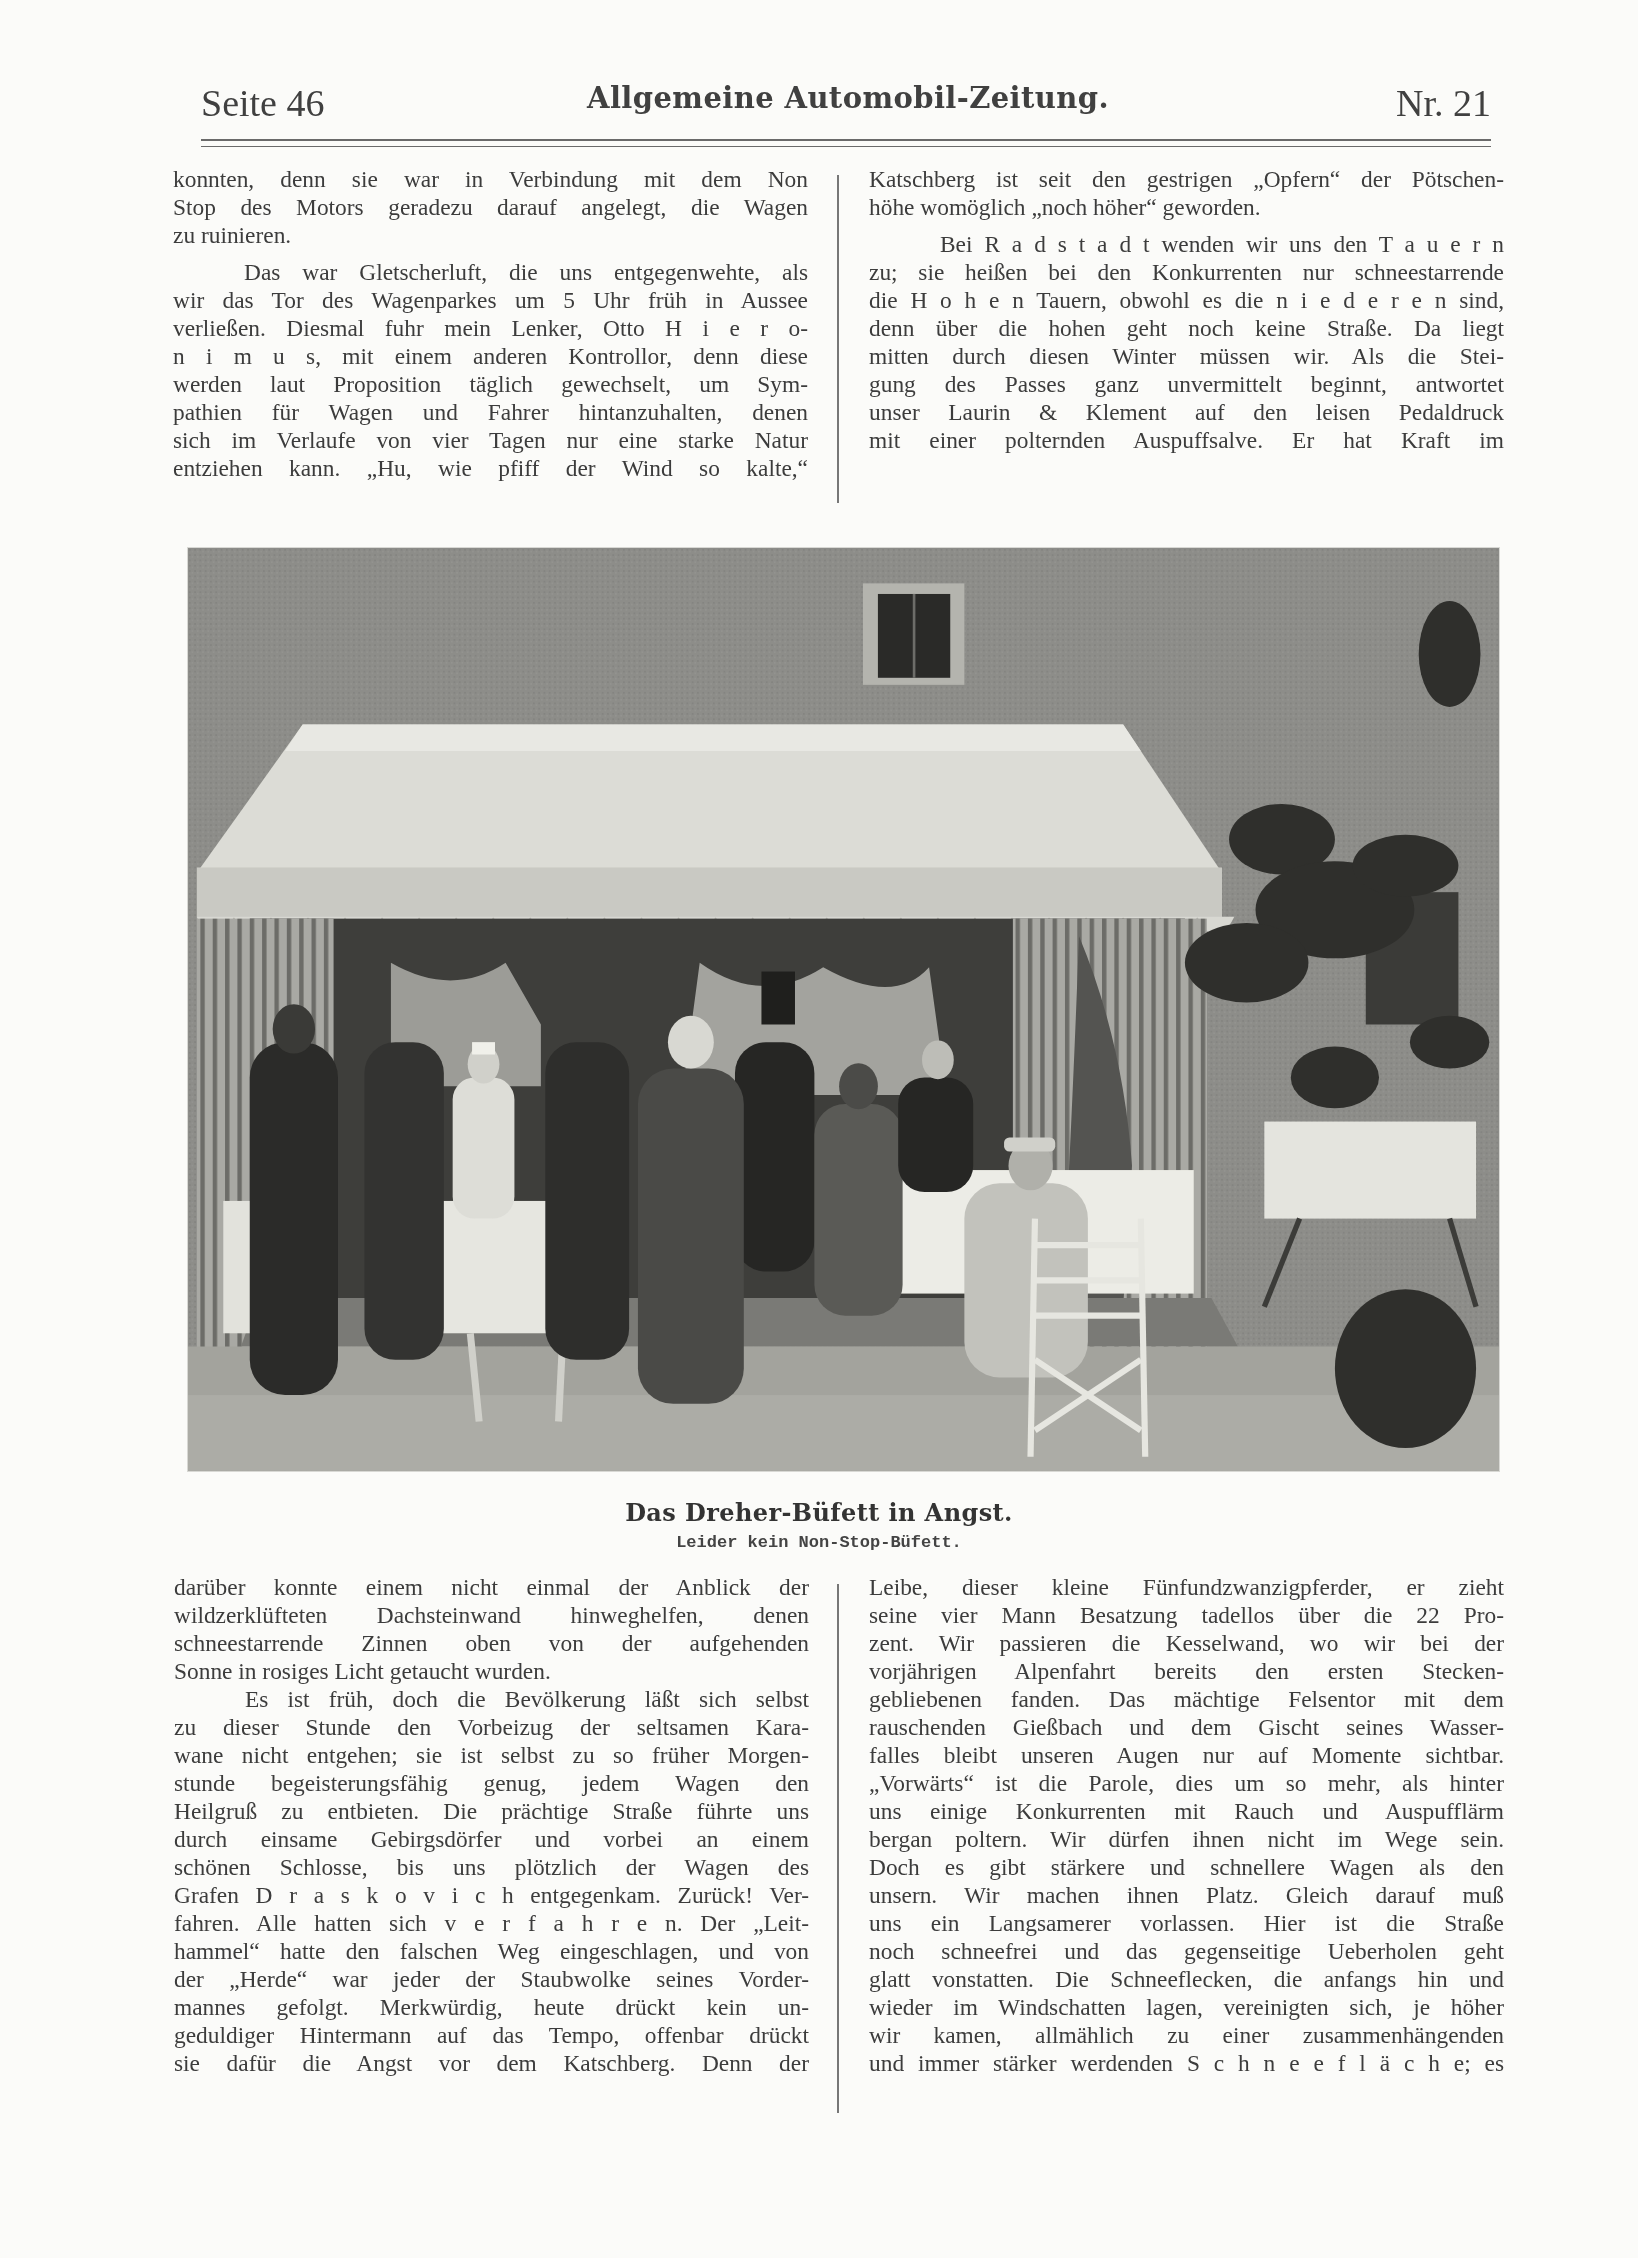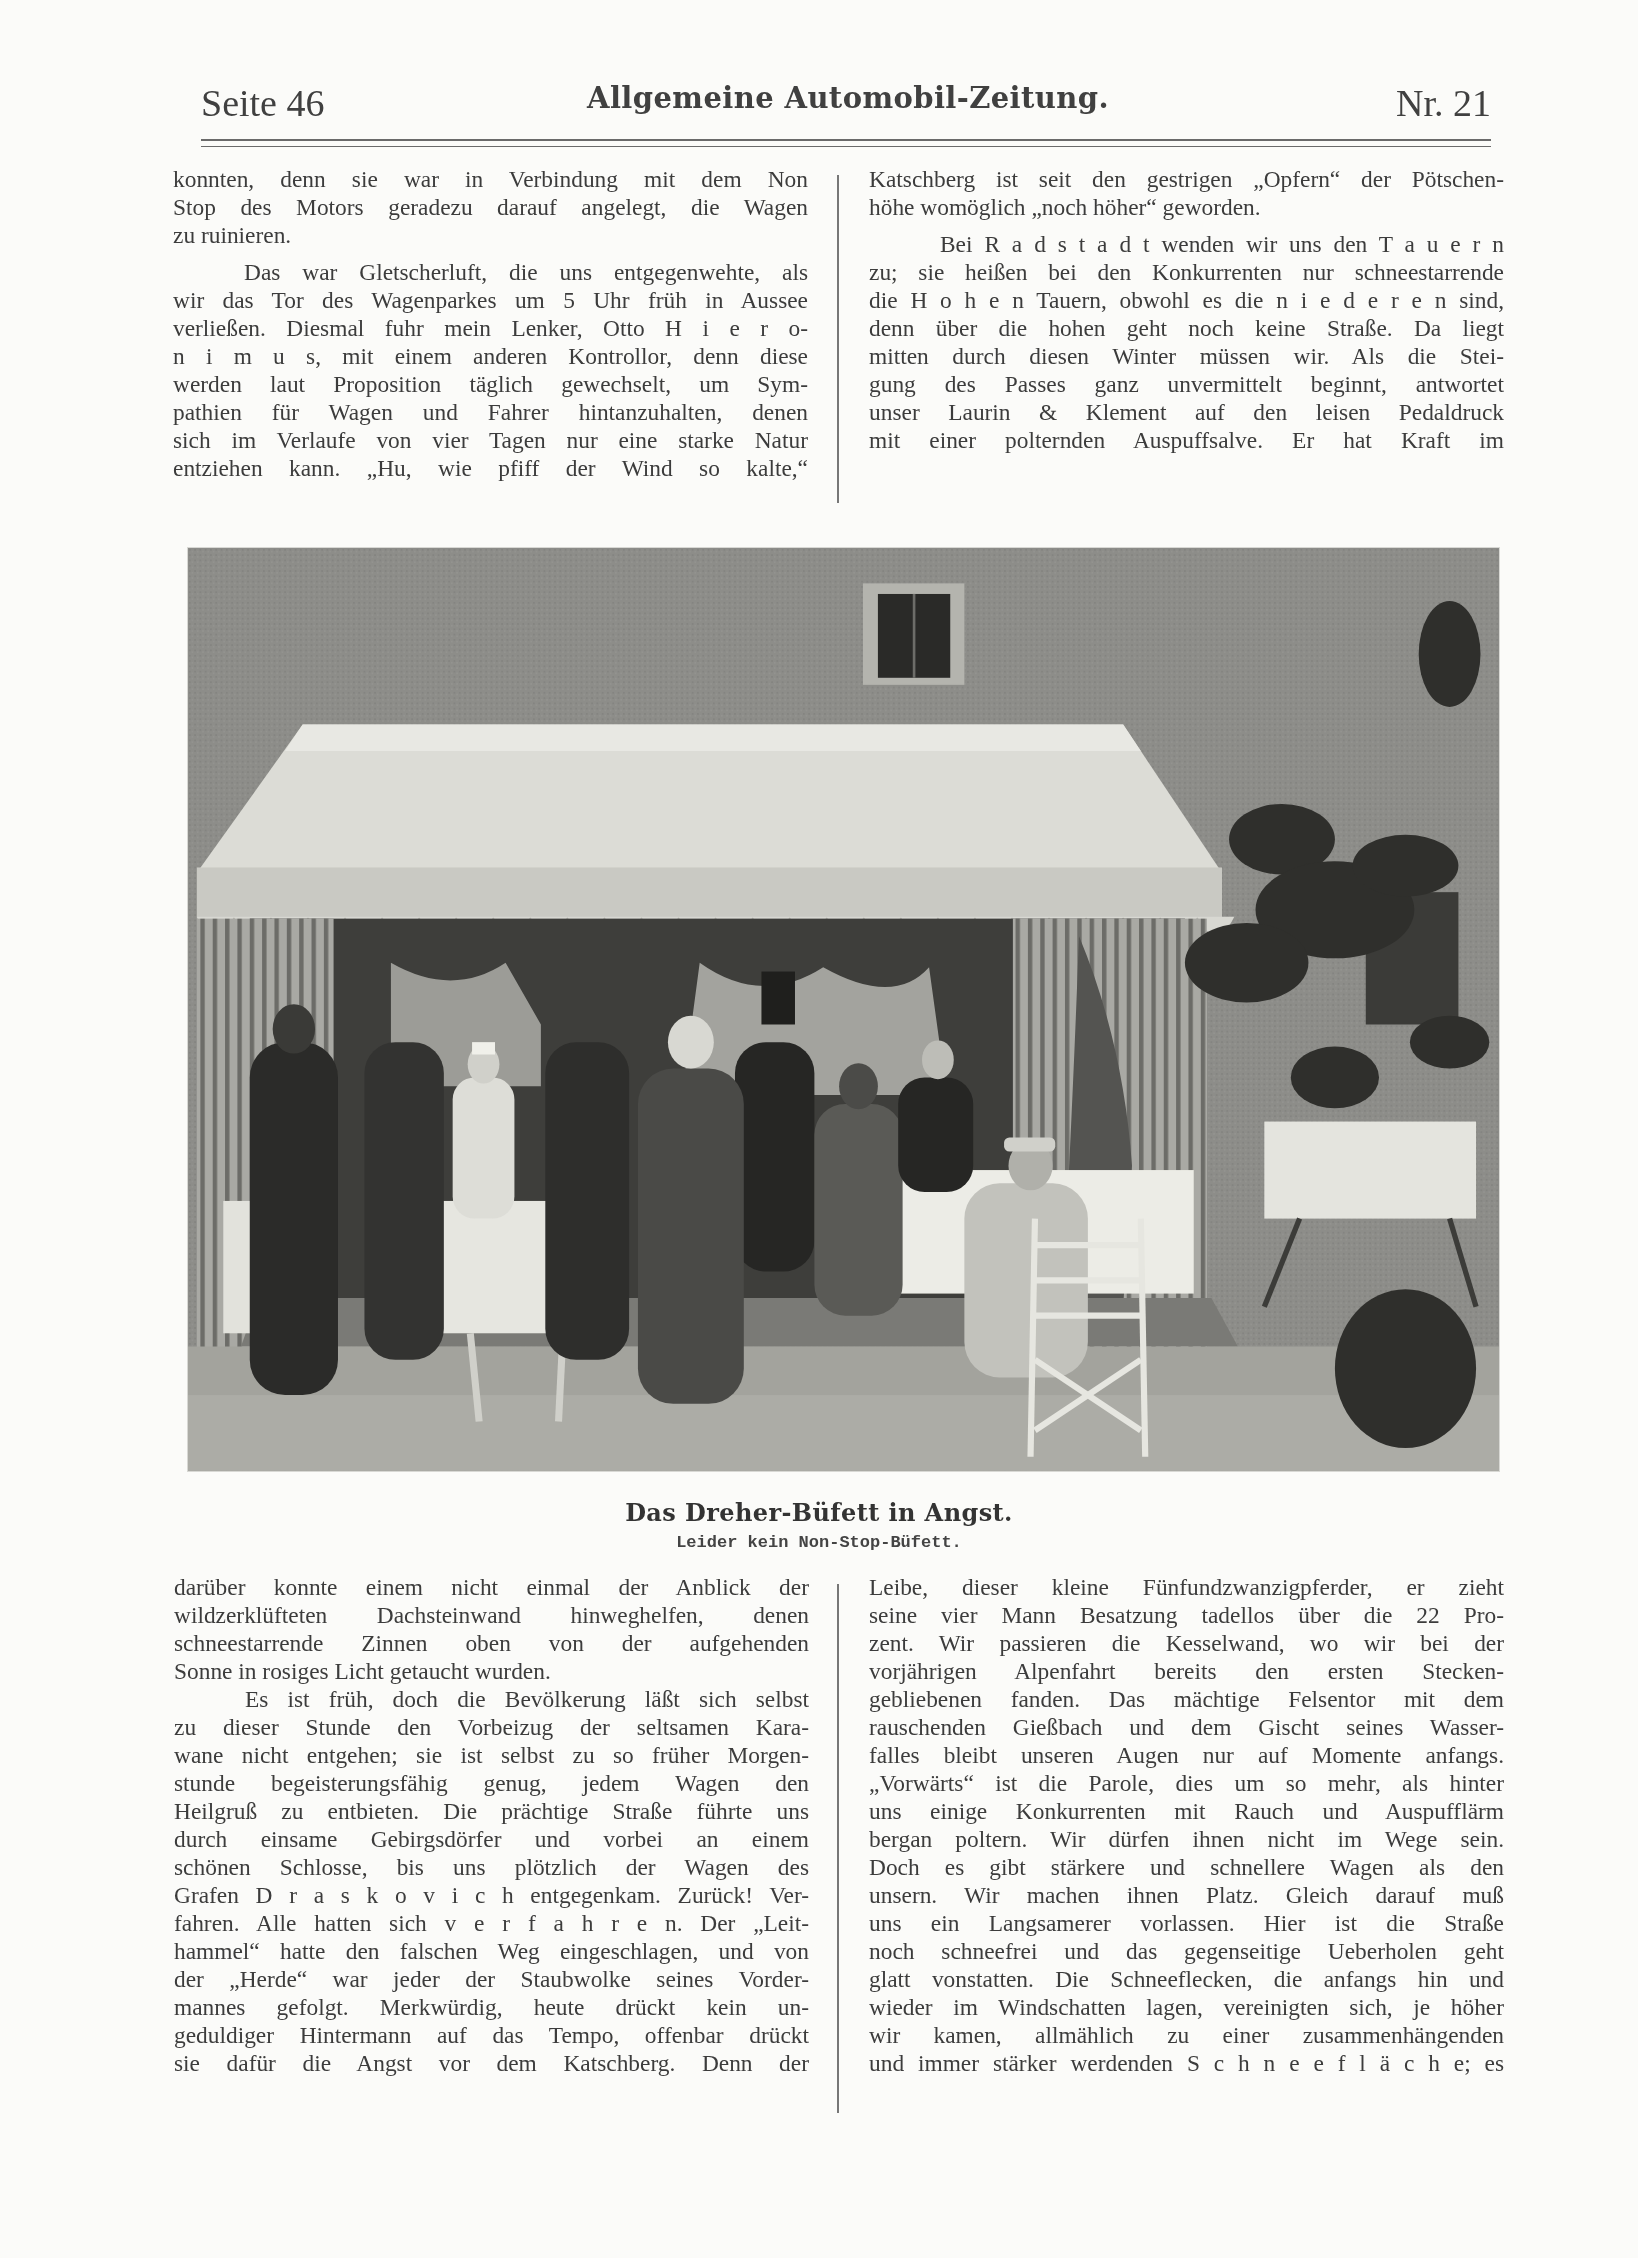--- a/index.html
+++ b/index.html
@@ -255,21 +255,21 @@
     <span class="line">sie dafür die Angst vor dem Katschberg. Denn der</span>
   </div>
 <div class="col-divider" style="left:837px; top:1584px; height:529px;"></div>
 <div class="col" style="left:869px; top:1573px;">
     <span class="line">Leibe, dieser kleine Fünfundzwanzigpferder, er zieht</span>
     <span class="line">seine vier Mann Besatzung tadellos über die 22 Pro-</span>
     <span class="line">zent. Wir passieren die Kesselwand, wo wir bei der</span>
     <span class="line">vorjährigen Alpenfahrt bereits den ersten Stecken-</span>
     <span class="line">gebliebenen fanden. Das mächtige Felsentor mit dem</span>
     <span class="line">rauschenden Gießbach und dem Gischt seines Wasser-</span>
-    <span class="line">falles bleibt unseren Augen nur auf Momente anfangs.</span>
+    <span class="line">falles bleibt unseren Augen nur auf Momente sichtbar.</span>
     <span class="line">„Vorwärts“ ist die Parole, dies um so mehr, als hinter</span>
     <span class="line">uns einige Konkurrenten mit Rauch und Auspufflärm</span>
     <span class="line">bergan poltern. Wir dürfen ihnen nicht im Wege sein.</span>
     <span class="line">Doch es gibt stärkere und schnellere Wagen als den</span>
     <span class="line">unsern. Wir machen ihnen Platz. Gleich darauf muß</span>
     <span class="line">uns ein Langsamerer vorlassen. Hier ist die Straße</span>
     <span class="line">noch schneefrei und das gegenseitige Ueberholen geht</span>
     <span class="line">glatt vonstatten. Die Schneeflecken, die anfangs hin und</span>
     <span class="line">wieder im Windschatten lagen, vereinigten sich, je höher</span>
     <span class="line">wir kamen, allmählich zu einer zusammenhängenden</span>

